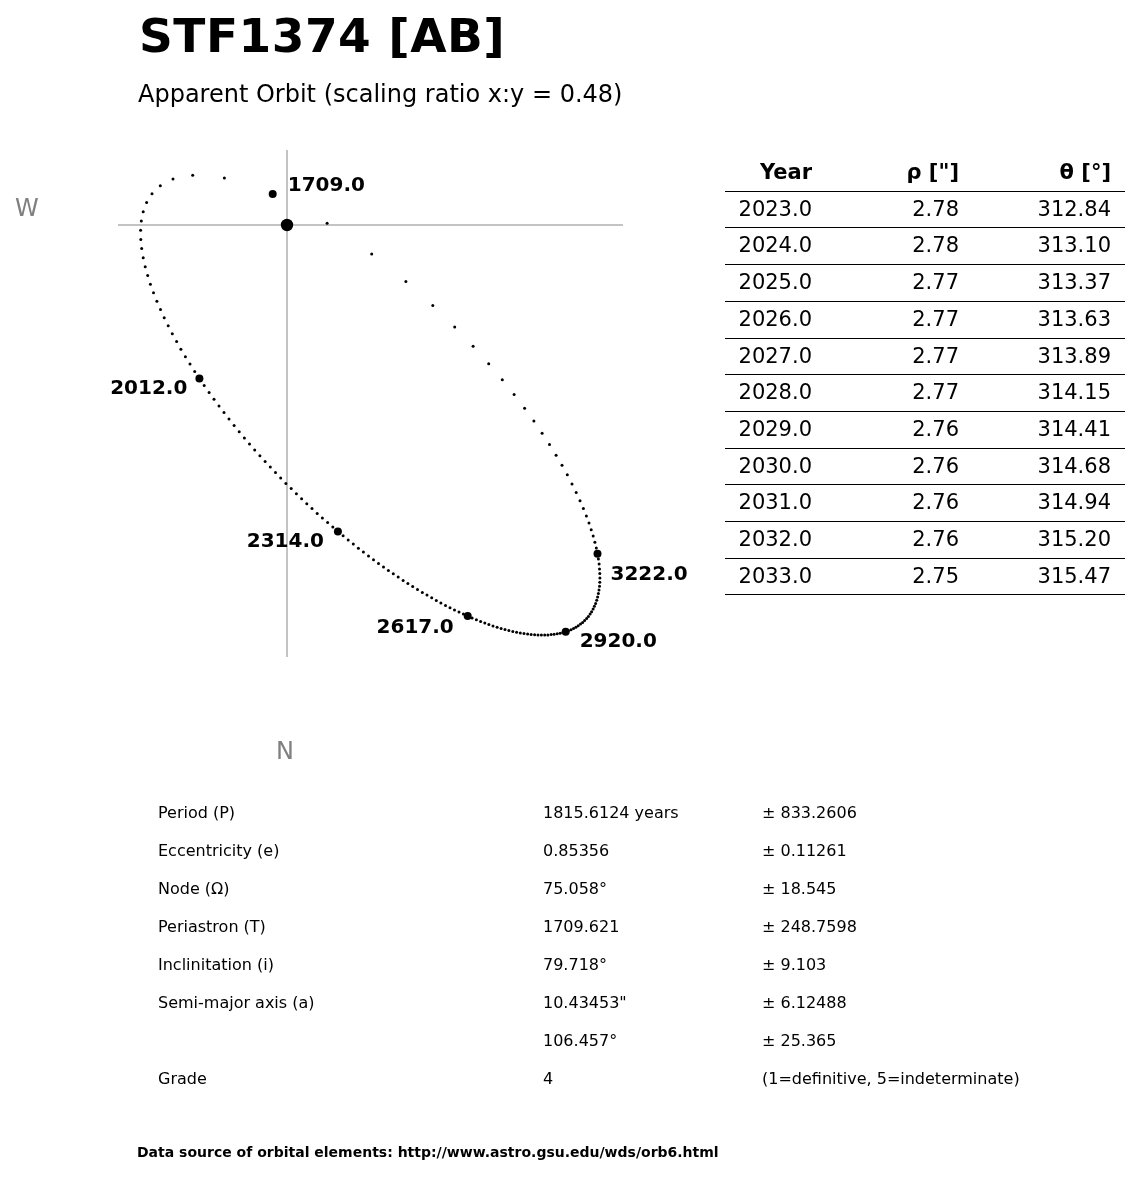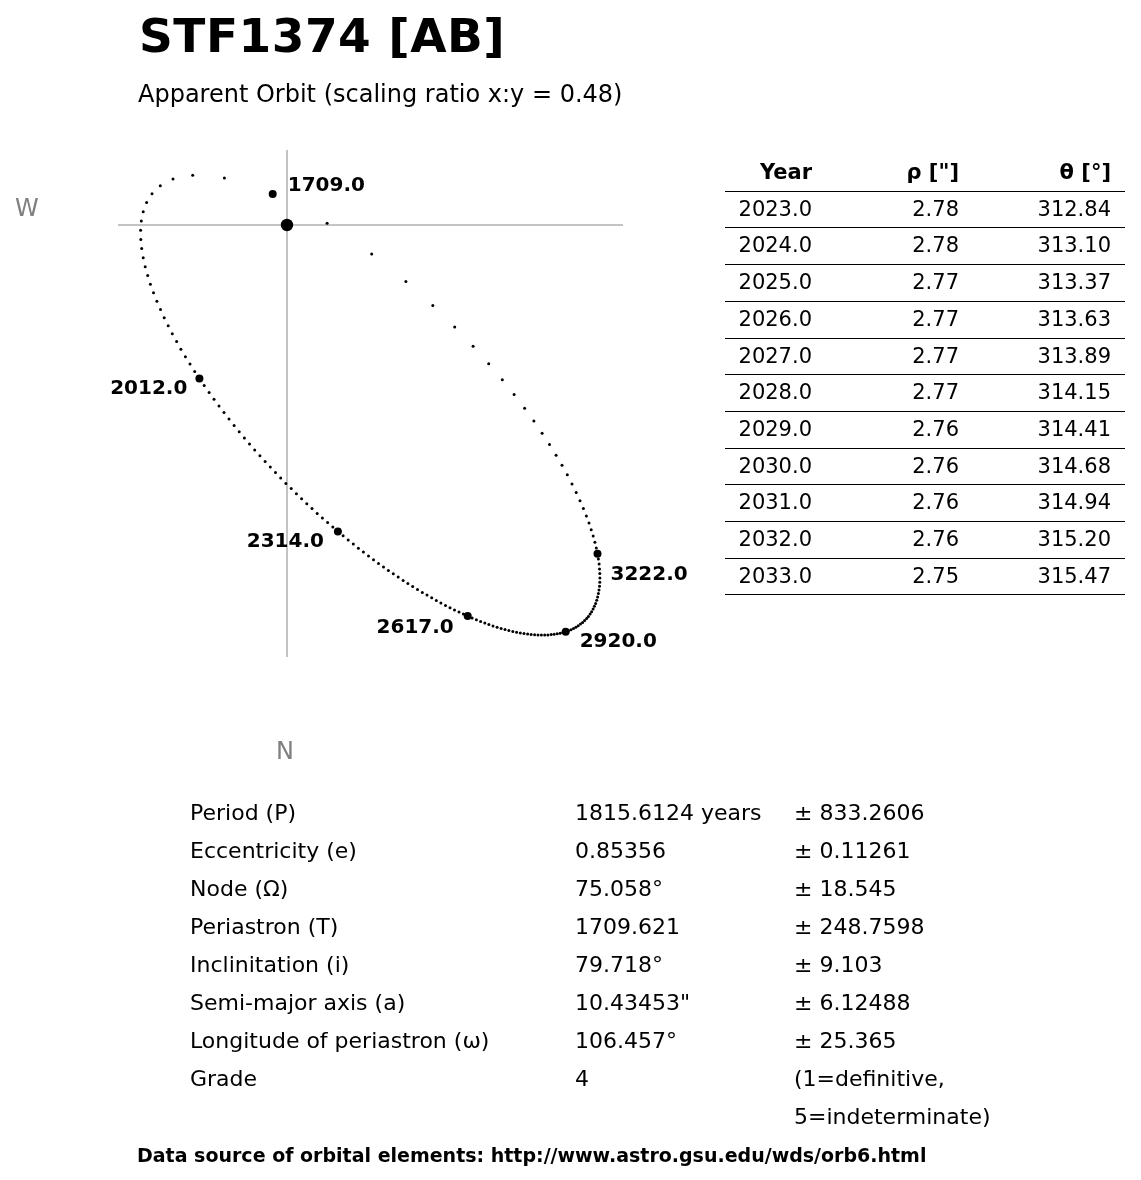--- a/index.html
+++ b/index.html
@@ -32,25 +32,25 @@
   #ephemeris th,#ephemeris td{
     text-align:right;padding:0;
     border-bottom:1.6px solid #000;
     height:35.7px;line-height:35.7px;
     overflow:hidden;
   }
   #ephemeris col.c-year{width:87px;}
   #ephemeris col.c-rho{width:147px;}
   #ephemeris col.c-theta{width:166px;}
   #ephemeris th:last-child,#ephemeris td:last-child{padding-right:14px;}
-  #elements{left:158px;top:794px;width:940px;font-size:22px;margin-left:32px;}
+  #elements{left:158px;top:794px;width:940px;font-size:16px;}
   .el-row{position:relative;height:38px;line-height:38px;}
   .el-value{position:absolute;left:385px;top:0;}
   .el-error{position:absolute;left:604px;top:0;}
-  #footer-note{left:137px;top:1144px;font-size:19px;font-weight:bold;}
+  #footer-note{left:137px;top:1144px;font-size:14px;font-weight:bold;}
 </style>
 </head>
 <body>
 
 <div class="abs" id="page-title">STF1374 [AB]</div>
 <div class="abs" id="page-subtitle">Apparent Orbit (scaling ratio x:y = 0.48)</div>
 
 <div class="abs" id="plot-svg-wrap">
     <svg width="710" height="560" viewBox="0 130 710 560" xmlns="http://www.w3.org/2000/svg">
       <line x1="118" y1="225" x2="623" y2="225" stroke="#888888" stroke-width="1"></line>
@@ -312,17 +312,17 @@
     </tbody>
 </table>
 
 <div class="abs" id="elements">
     <div class="el-row"><span>Period (P)</span><span class="el-value">1815.6124 years</span><span class="el-error">± 833.2606</span></div>
     <div class="el-row"><span>Eccentricity (e)</span><span class="el-value">0.85356</span><span class="el-error">± 0.11261</span></div>
     <div class="el-row"><span>Node (Ω)</span><span class="el-value">75.058°</span><span class="el-error">± 18.545</span></div>
     <div class="el-row"><span>Periastron (T)</span><span class="el-value">1709.621</span><span class="el-error">± 248.7598</span></div>
     <div class="el-row"><span>Inclinitation (i)</span><span class="el-value">79.718°</span><span class="el-error">± 9.103</span></div>
     <div class="el-row"><span>Semi-major axis (a)</span><span class="el-value">10.43453"</span><span class="el-error">± 6.12488</span></div>
-    <div class="el-row"><span>Longitude of periastron (ω)</span><span class="el-value">106.457°</span><span class="el-error">± 25.365</span></div>
+    <div class="el-row"><span class="el-value">106.457°</span><span class="el-error">± 25.365</span></div>
     <div class="el-row"><span>Grade</span><span class="el-value">4</span><span class="el-error">(1=definitive, 5=indeterminate)</span></div>
   </div>
 
 <div class="abs" id="footer-note">Data source of orbital elements: http://www.astro.gsu.edu/wds/orb6.html</div>
 
 </body></html>

